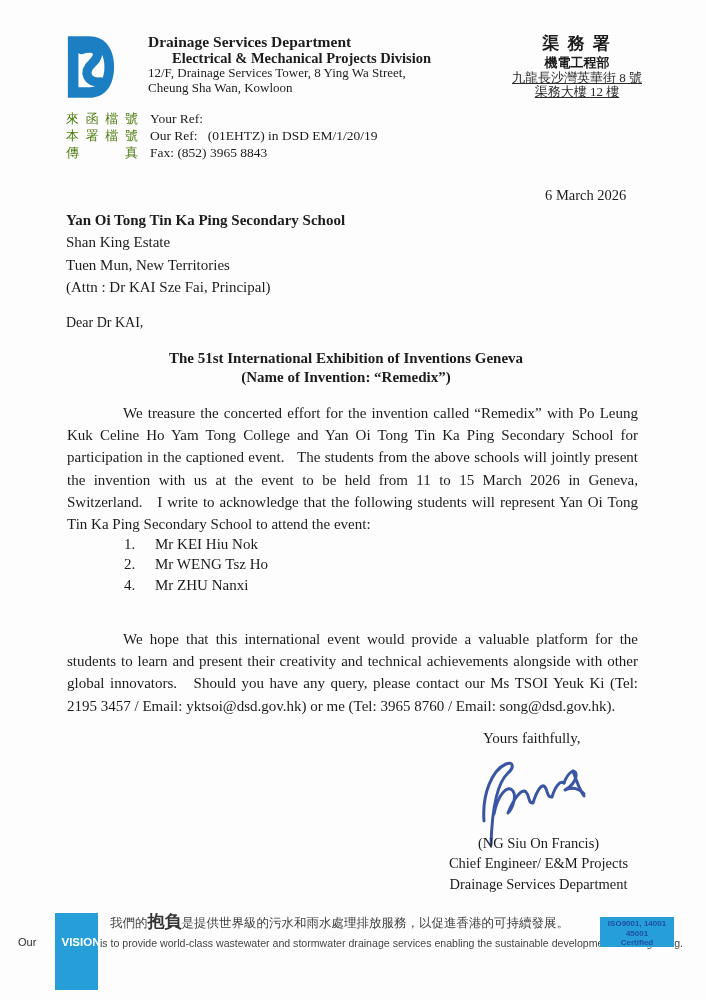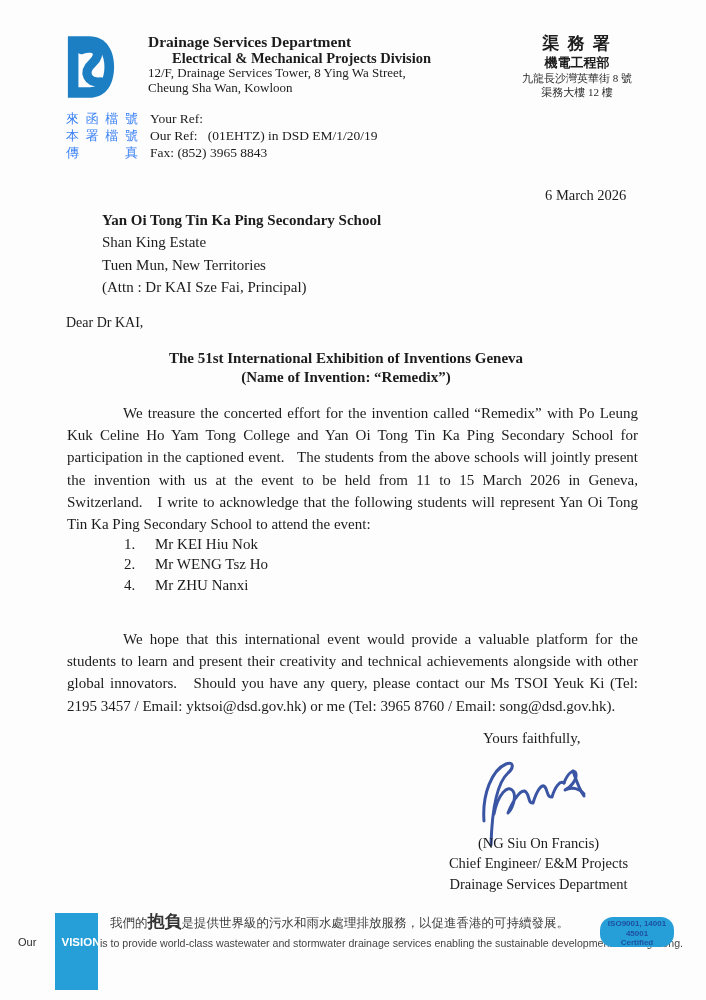--- a/index.html
+++ b/index.html
@@ -7,28 +7,28 @@
         font-family:"Liberation Serif","DejaVu Serif",serif;color:#1c1c1c;margin:0 auto;}
   .abs{position:absolute;}
   
   .hdr-en{left:148px;top:33px;}
   .hdr-dept{font-size:15.5px;font-weight:bold;line-height:17px;}
   .hdr-div{font-size:14.5px;font-weight:bold;line-height:16px;margin-left:24px;}
   .hdr-addr{font-size:13px;line-height:14.5px;}
   .hdr-zh{left:490px;top:34px;width:174px;text-align:center;}
   .hdr-zh-dept{font-size:17px;font-weight:bold;line-height:20px;letter-spacing:2px;}
   .hdr-zh-div{font-size:13px;font-weight:bold;line-height:17px;}
-  .hdr-zh-addr{font-size:11px;line-height:14px;color:#2a2a2a;}
+  .hdr-zh-addr{font-size:13px;line-height:14px;color:#2a2a2a;text-decoration:underline;}
   
   .refs{left:66px;top:110px;}
   .ref-row{display:flex;height:17px;align-items:baseline;}
-  .ref-label{display:inline-block;width:72px;font-size:13px;text-align:justify;text-align-last:justify;color:#3b82f6;}
+  .ref-label{display:inline-block;width:72px;font-size:13px;text-align:justify;text-align-last:justify;color:#4d7c0f;}
   .ref-value{margin-left:12px;font-size:13.5px;white-space:pre;}
   .date{left:545px;top:187px;font-size:14.5px;}
-  .recipient{left:66px;top:209px;font-size:15px;line-height:22.3px;margin-left:36px;}
+  .recipient{left:66px;top:209px;font-size:15px;line-height:22.3px;}
   .recipient-name{font-weight:bold;}
   .salutation{left:66px;top:315px;font-size:14px;}
   .subject{left:56px;top:349px;width:580px;text-align:center;font-weight:bold;font-size:15px;line-height:19px;}
   .para{left:67px;top:0;width:571px;font-size:15px;line-height:22.2px;text-align:justify;text-indent:56px;}
   .p1{top:402px;}
   .p2{top:628px;}
   .students{left:124px;top:534px;font-size:15px;line-height:20.4px;}
   .stu-no{display:inline-block;width:31px;}
   .valediction{left:483px;top:730px;font-size:15px;}
   .signature-svg{left:448px;top:746px;}
@@ -136,19 +136,19 @@
 
   <div class="abs vision-bar" style="background:#269fd9;"></div>
   <div class="abs our-label">Our</div>
   <div class="abs vision-label">VISION</div>
 
   <div class="abs vision-zh">
     <span>我們的</span><span class="emph">抱負</span><span>是提供世界級的污水和雨水處理排放服務，以促進香港的可持續發展。</span>
   </div>
   <div class="abs vision-en">is to provide world-class wastewater and stormwater drainage services enabling the sustainable development of Hong Kong.</div>
 
-  <div class="abs iso-badge" style="background:#269fd9;border-radius:13px;">
+  <div class="abs iso-badge" style="background:#269fd9;">
     <div>ISO9001, 14001</div>
     <div>45001</div>
     <div>Certified</div>
   </div>
 
 </div>
 
 </body></html>

